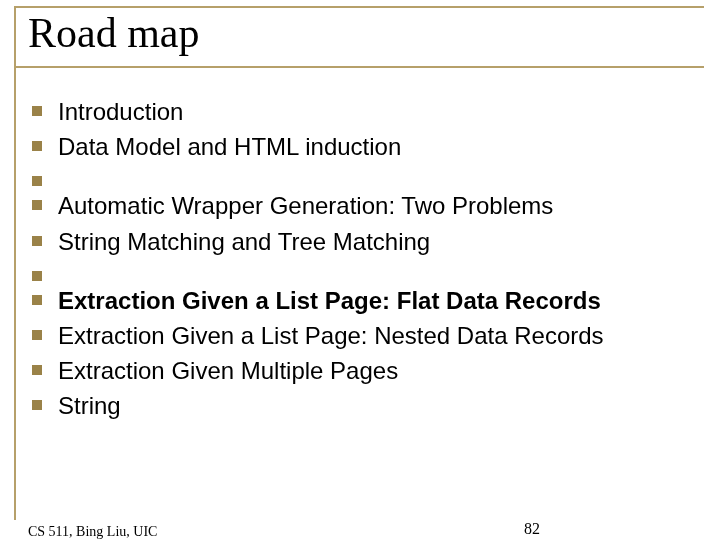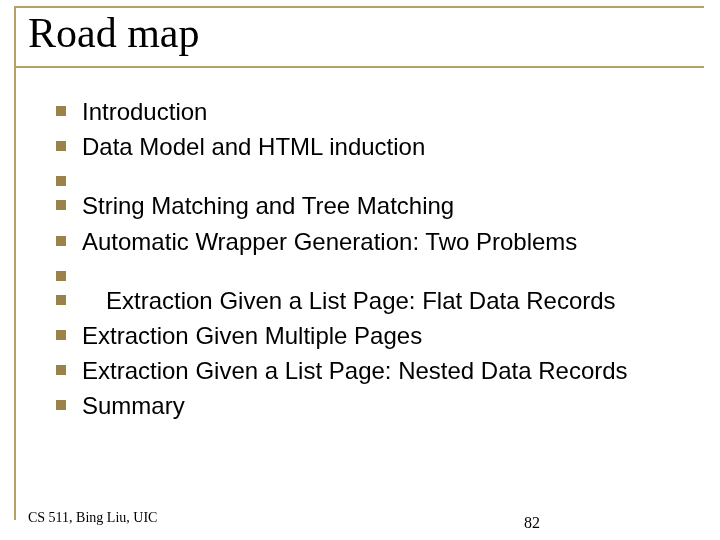--- a/index.html
+++ b/index.html
@@ -51,21 +51,21 @@
   .title-rule-left {
     position: absolute;
     left: 14px;
     top: 6px;
     width: 0;
     height: 514px;
     border-left: 2px solid #b6a06a;
   }
   .body {
     position: absolute;
-    left: 56px;
+    left: 32px;
     top: 96px;
     width: 640px;
     text-align: center;
   }
   .item {
     display: flex;
     align-items: flex-start;
     margin: 0 0 4px 0;
   }
   .bullet {
@@ -74,34 +74,33 @@
     background: #9a8248;
     margin: 10px 16px 0 0;
     flex: 0 0 auto;
   }
   .label {
     font-family: Arial, Helvetica, sans-serif;
     font-size: 24px;
     line-height: 1.3;
   }
   .label.bold {
-    font-weight: normal;
-    margin-left: 24px;
+    font-weight: bold;
   }
   .footer-left {
     position: absolute;
     left: 28px;
-    bottom: 14px;
+    bottom: 0;
     font-size: 14px;
     font-family: "Times New Roman", Times, serif;
   }
   .footer-right {
     position: absolute;
     right: 28px;
-    bottom: 8px;
+    bottom: 2px;
     font-size: 16px;
     font-family: "Times New Roman", Times, serif;
   }
 </style>
 </head>
 <body>
 
 <div class="slide">
 
   <div class="title-rule-top"></div>
@@ -120,42 +119,42 @@
       </div>
       <div class="item">
         <span class="bullet"></span>
         <span class="label">Data Model and HTML induction</span>
       </div>
       <div class="item">
         <span class="bullet"></span>
       </div>
       <div class="item">
         <span class="bullet"></span>
-        <span class="label">String Matching and Tree Matching</span>
+        <span class="label">Automatic Wrapper Generation: Two Problems</span>
       </div>
       <div class="item">
         <span class="bullet"></span>
-        <span class="label">Automatic Wrapper Generation: Two Problems</span>
+        <span class="label">String Matching and Tree Matching</span>
       </div>
       <div class="item">
         <span class="bullet"></span>
       </div>
       <div class="item">
         <span class="bullet"></span>
         <span class="label bold">Extraction Given a List Page: Flat Data Records</span>
       </div>
       <div class="item">
         <span class="bullet"></span>
+        <span class="label">Extraction Given a List Page: Nested Data Records</span>
+      </div>
+      <div class="item">
+        <span class="bullet"></span>
         <span class="label">Extraction Given Multiple Pages</span>
       </div>
       <div class="item">
         <span class="bullet"></span>
-        <span class="label">Extraction Given a List Page: Nested Data Records</span>
-      </div>
-      <div class="item">
-        <span class="bullet"></span>
-        <span class="label">Summary</span>
+        <span class="label">String</span>
       </div>
     </div>
 
   <div class="footer-left">CS 511, Bing Liu, UIC</div>
   <div class="footer-right">82</div>
 </div>
 
 </body></html>

